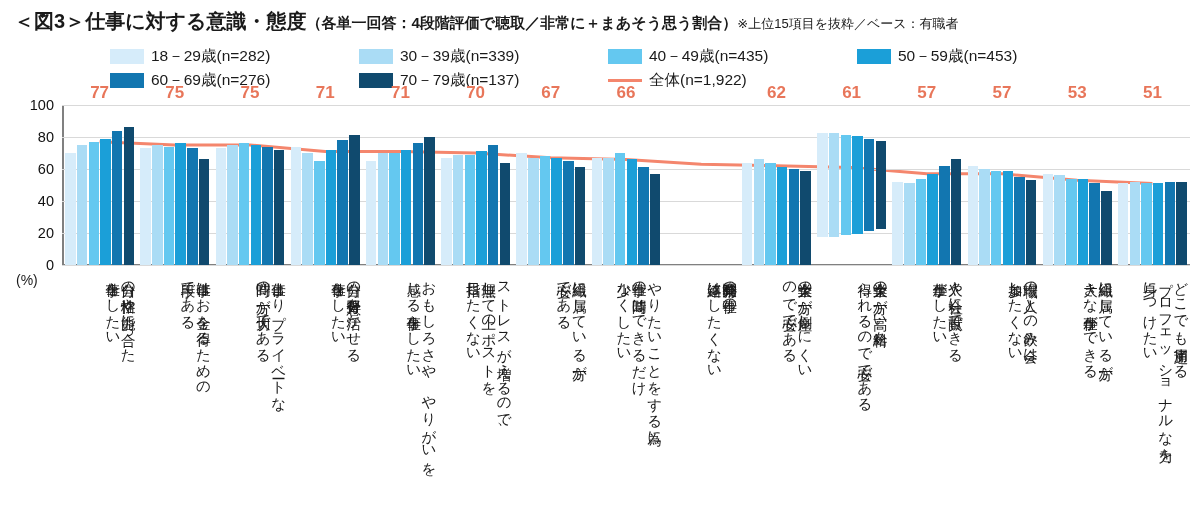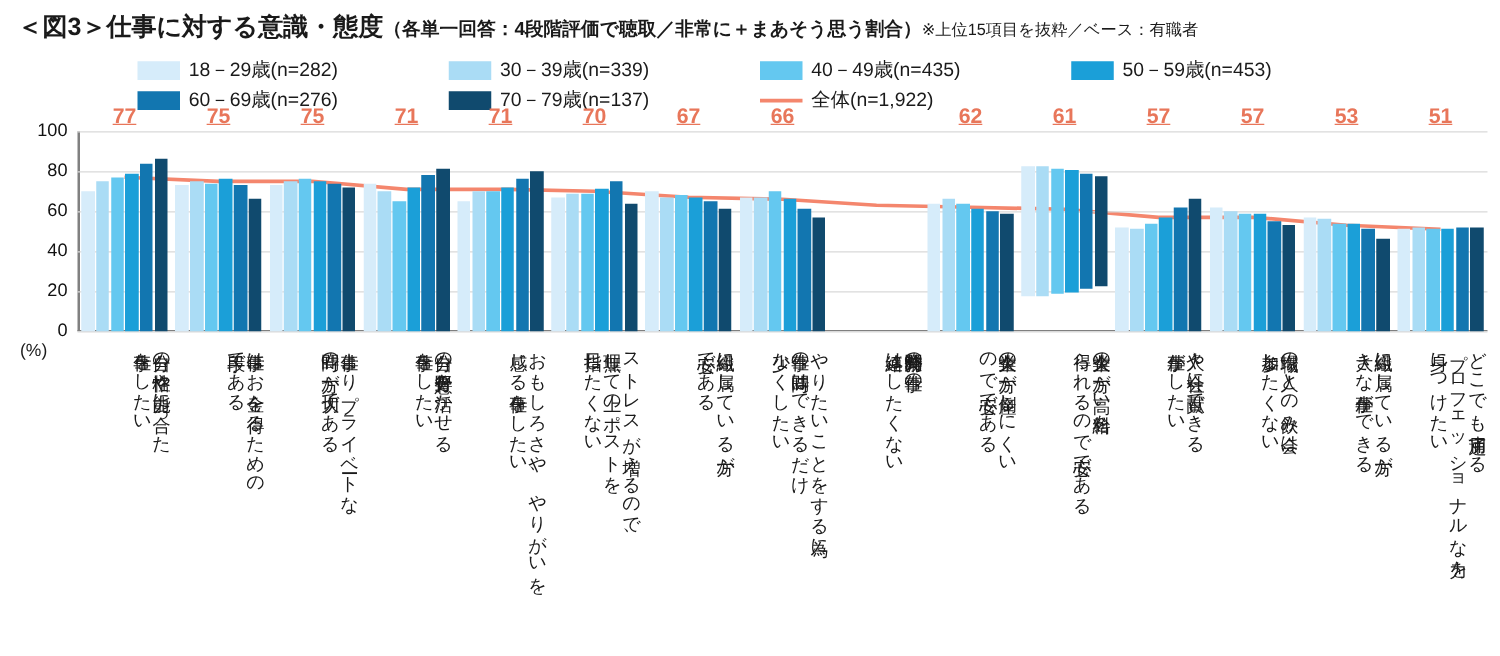--- a/index.html
+++ b/index.html
@@ -49,21 +49,21 @@
   #axisline{position:absolute;left:0;bottom:0;width:100%;height:1.5px;background:#808080;}
   #axisvert{position:absolute;left:0;top:0;width:1.5px;height:100%;background:#808080;}
 
   .group{
     position:absolute;bottom:0;display:flex;align-items:flex-end;
     height:100%;justify-content:center;
   }
   .bar{width:10.5px;margin:0 0.6px;}
   .glabel{
     position:absolute;bottom:100%;left:0;width:100%;text-align:center;
-    font-size:17px;font-weight:bold;color:#e8765a;margin-bottom:2px;text-decoration:underline;
+    font-size:17px;font-weight:bold;color:#e8765a;margin-bottom:2px;
   }
 
   
   #lineSvg{position:absolute;left:0;top:0;width:100%;height:100%;overflow:visible;}
 
   #pctlabel{
     position:absolute;left:16px;top:272px;font-size:14px;
   }
 
   

